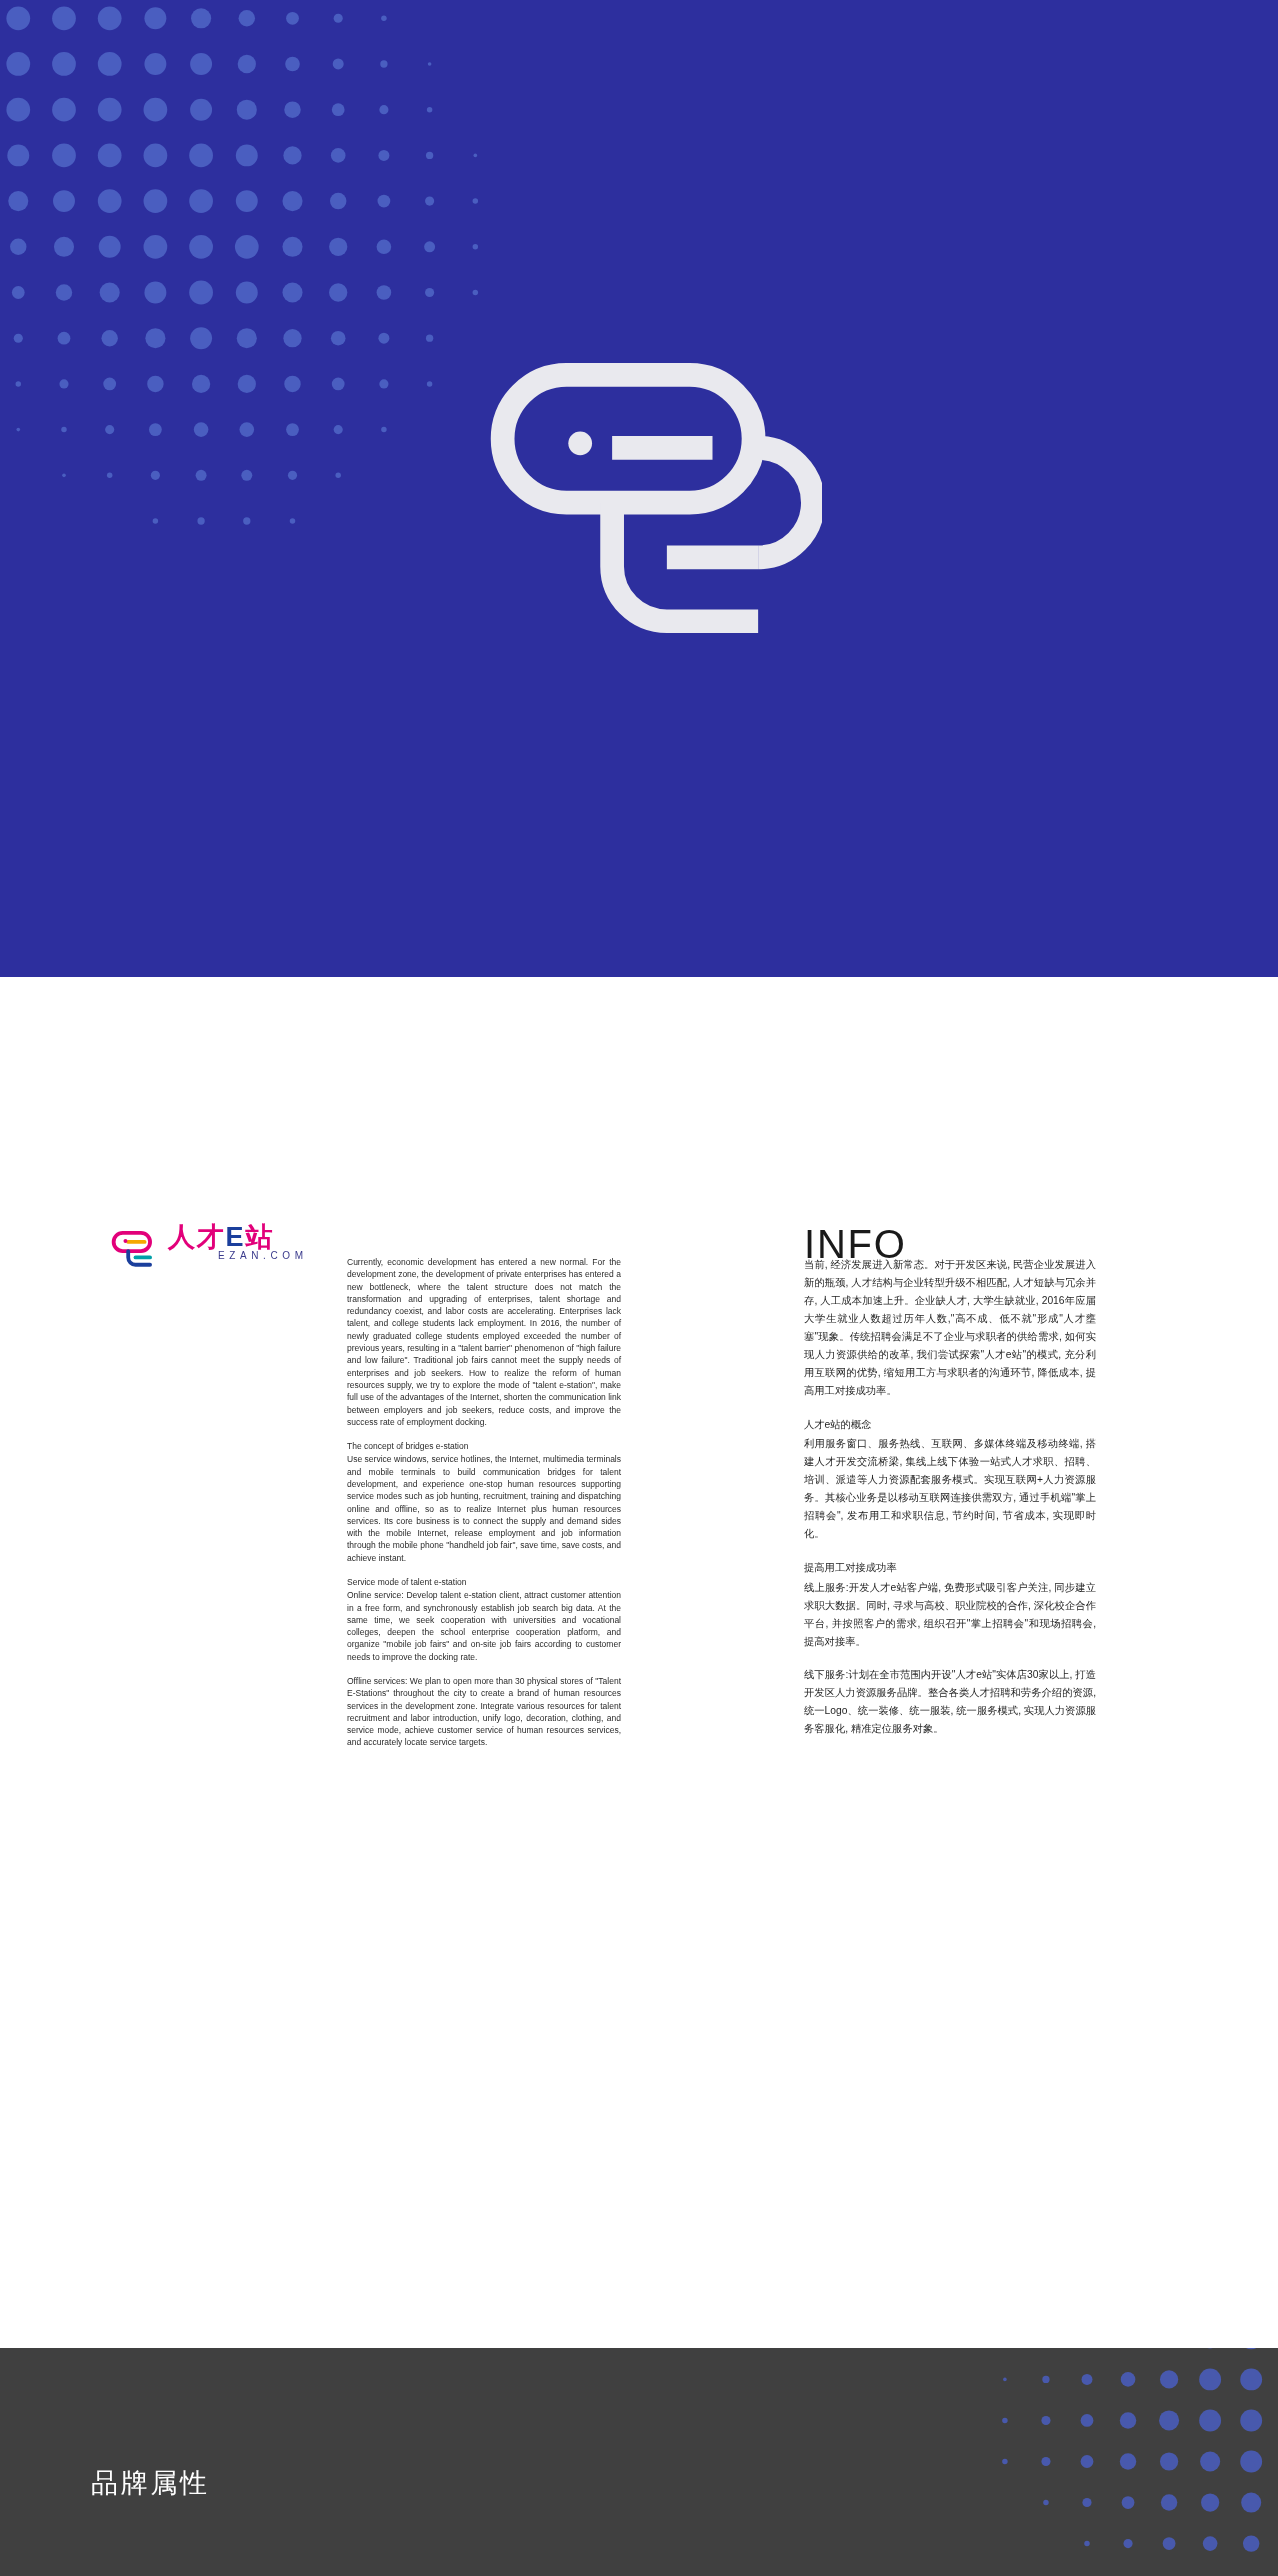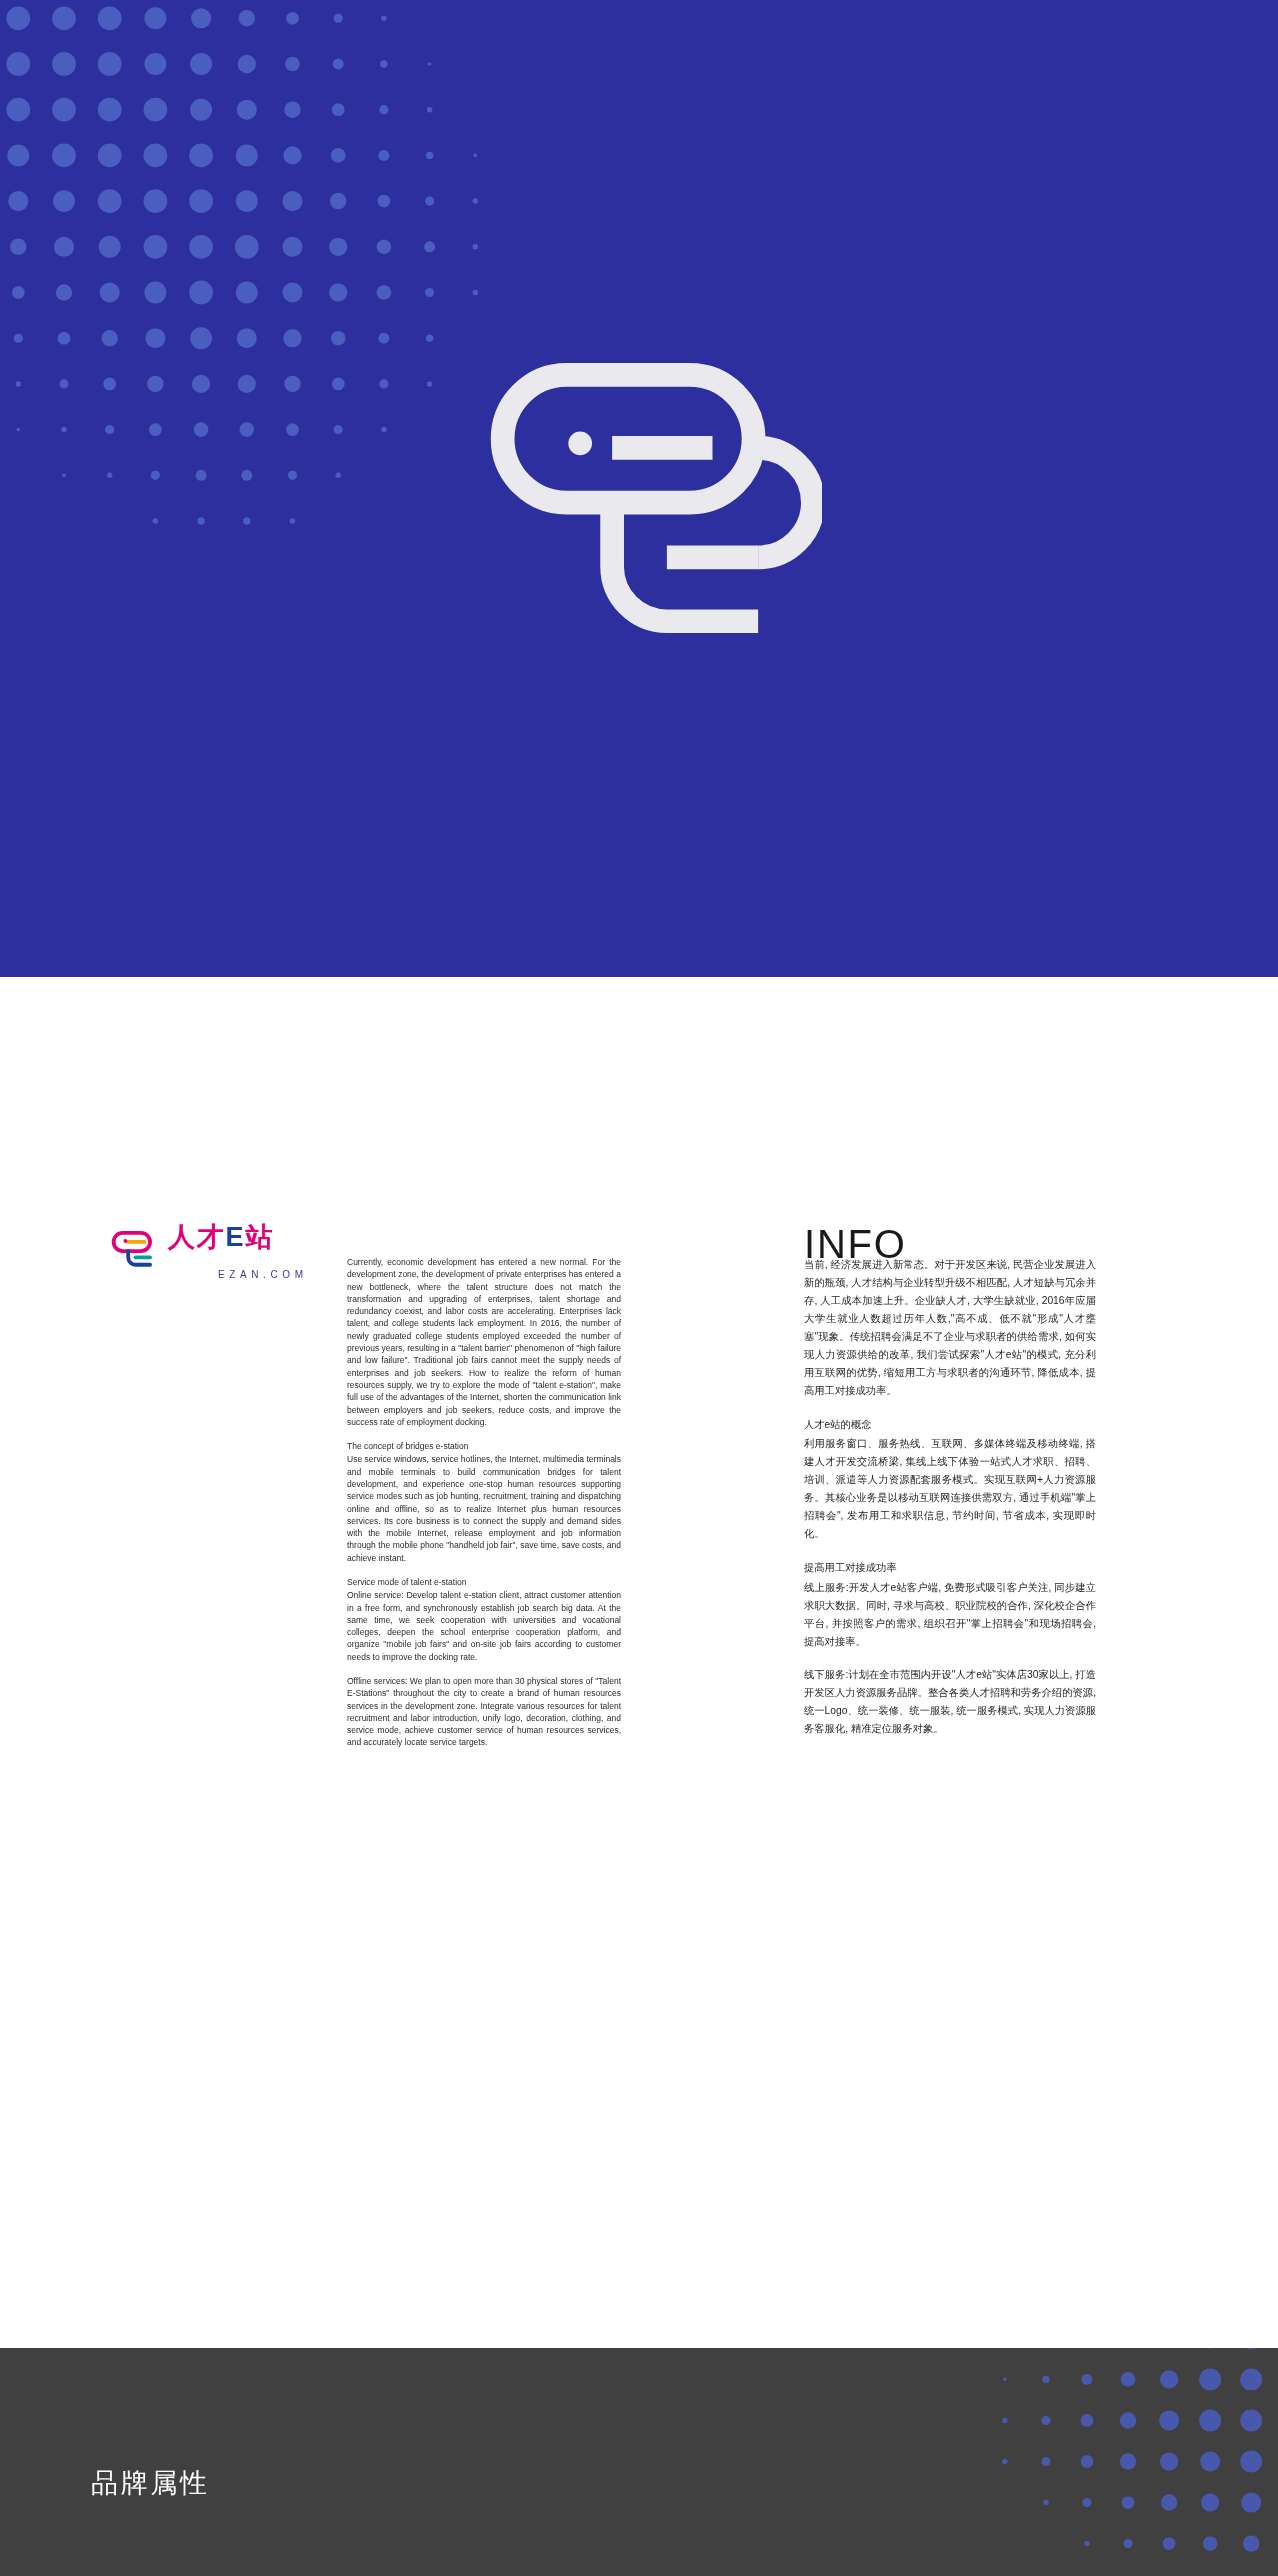--- a/index.html
+++ b/index.html
@@ -68,21 +68,21 @@
     font-size: 27px;
     font-weight: bold;
     letter-spacing: 1.8px;
     color: #e2007a;
     white-space: nowrap;
   }
   .brandmark .bm-cn .e-blue { color: #1b3f9c; }
   .brandmark .bm-en {
     position: absolute;
     left: 60px;
-    top: 50px;
+    top: 31px;
     font-size: 10px;
     letter-spacing: 4.6px;
     color: #3a3a8c;
     padding-left: 48px;
   }
 
   .col-en {
     position: absolute;
     left: 347px;
     top: 279px;

